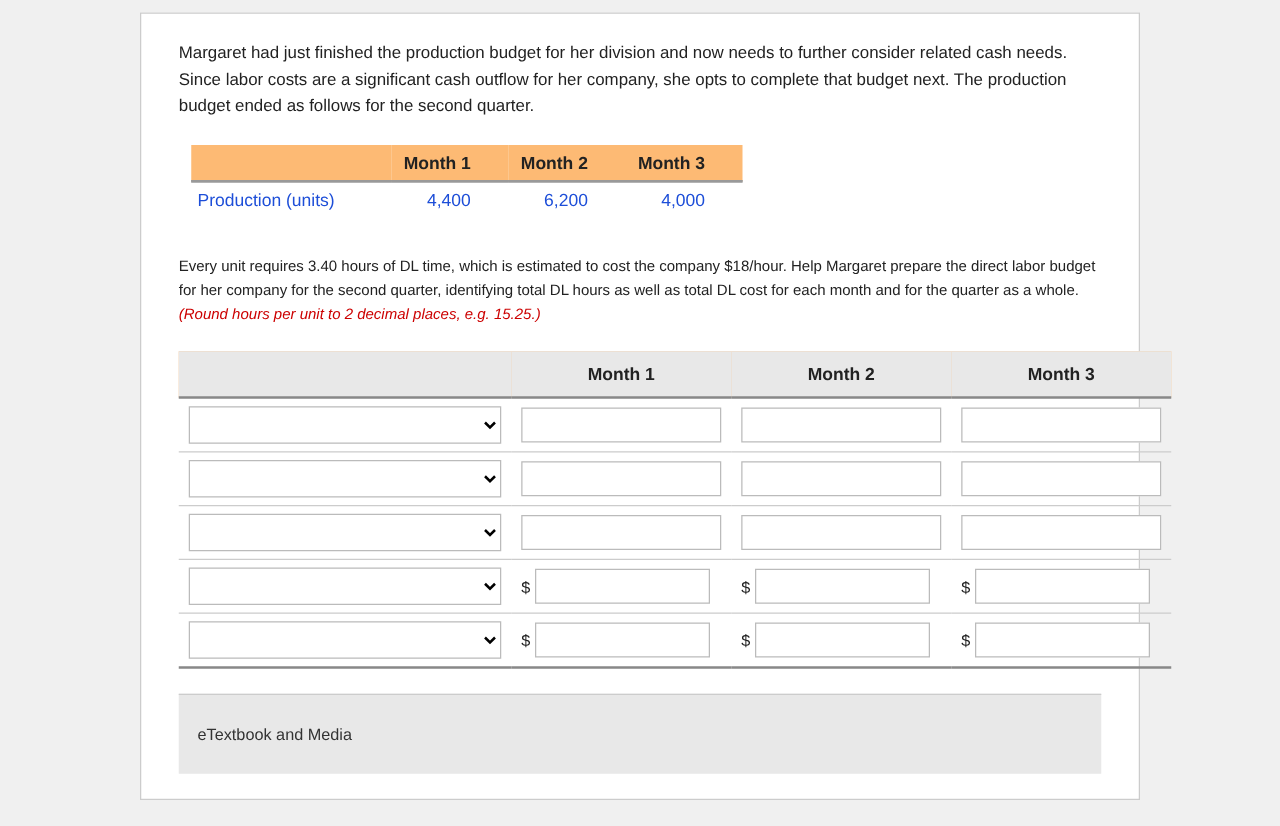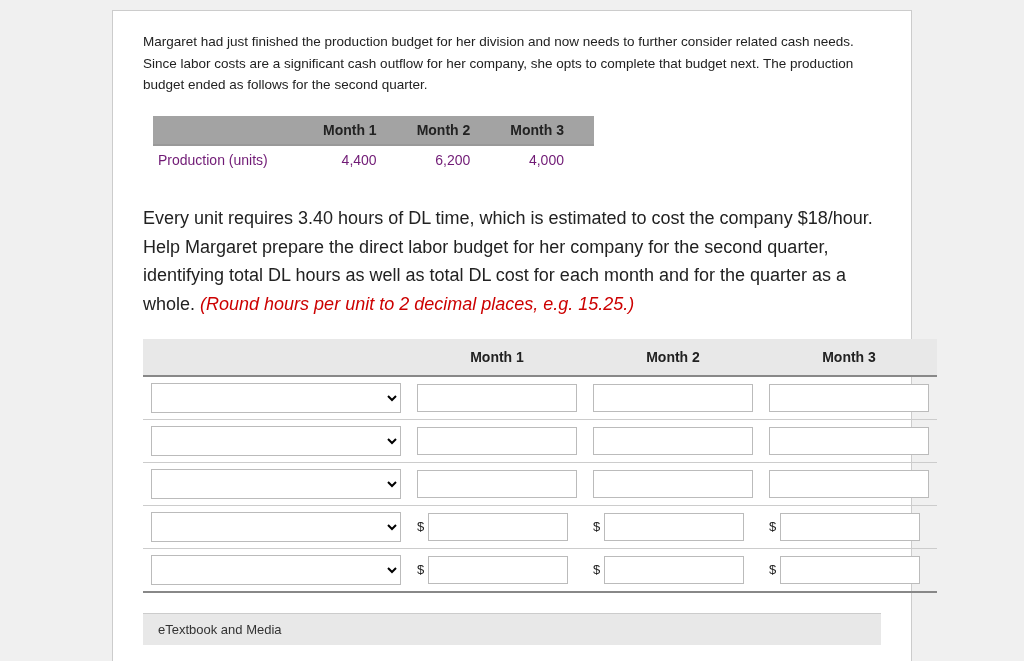--- a/index.html
+++ b/index.html
@@ -44,37 +44,37 @@
       padding: 6px 30px 6px 10px;
       border-bottom: 2px solid #999;
       text-align: right;
       color: #222;
     }
 
     .production-table td {
       padding: 6px 30px 6px 10px;
       text-align: right;
       font-size: 14px;
-      color: #701a75;
+      color: #1d4ed8;
     }
 
     .production-table td:first-child {
       text-align: left;
       padding-left: 5px;
     }
 
     .production-table th:first-child {
       text-align: left;
       padding-left: 5px;
       min-width: 160px;
     }
 
     
     .instruction-text {
-      font-size: 18px;
+      font-size: 12px;
       line-height: 1.6;
       color: #222;
       margin-bottom: 20px;
     }
 
     .instruction-text .italic-red {
       color: #cc0000;
       font-style: italic;
     }
 
@@ -162,28 +162,28 @@
     }
 
     .col-month {
       width: 220px;
       text-align: center;
     }
 
     .bottom-bar {
       margin-top: 20px;
       background: #e8e8e8;
-      padding: 8px 15px;
+      padding: 24px 15px;
       border-top: 1px solid #ccc;
       font-size: 13px;
       color: #333;
     }
 
     .header-row-bg {
-      background-color: #a3a3a3;
+      background-color: #fdba74;
     }
   </style>
 </head>
 <body>
 
 <div class="page-container">
 
   <p class="intro-text">Margaret had just finished the production budget for her division and now needs to further consider related cash needs. Since labor costs are a significant cash outflow for her company, she opts to complete that budget next. The production budget ended as follows for the second quarter.</p>
 
   <table class="production-table">

